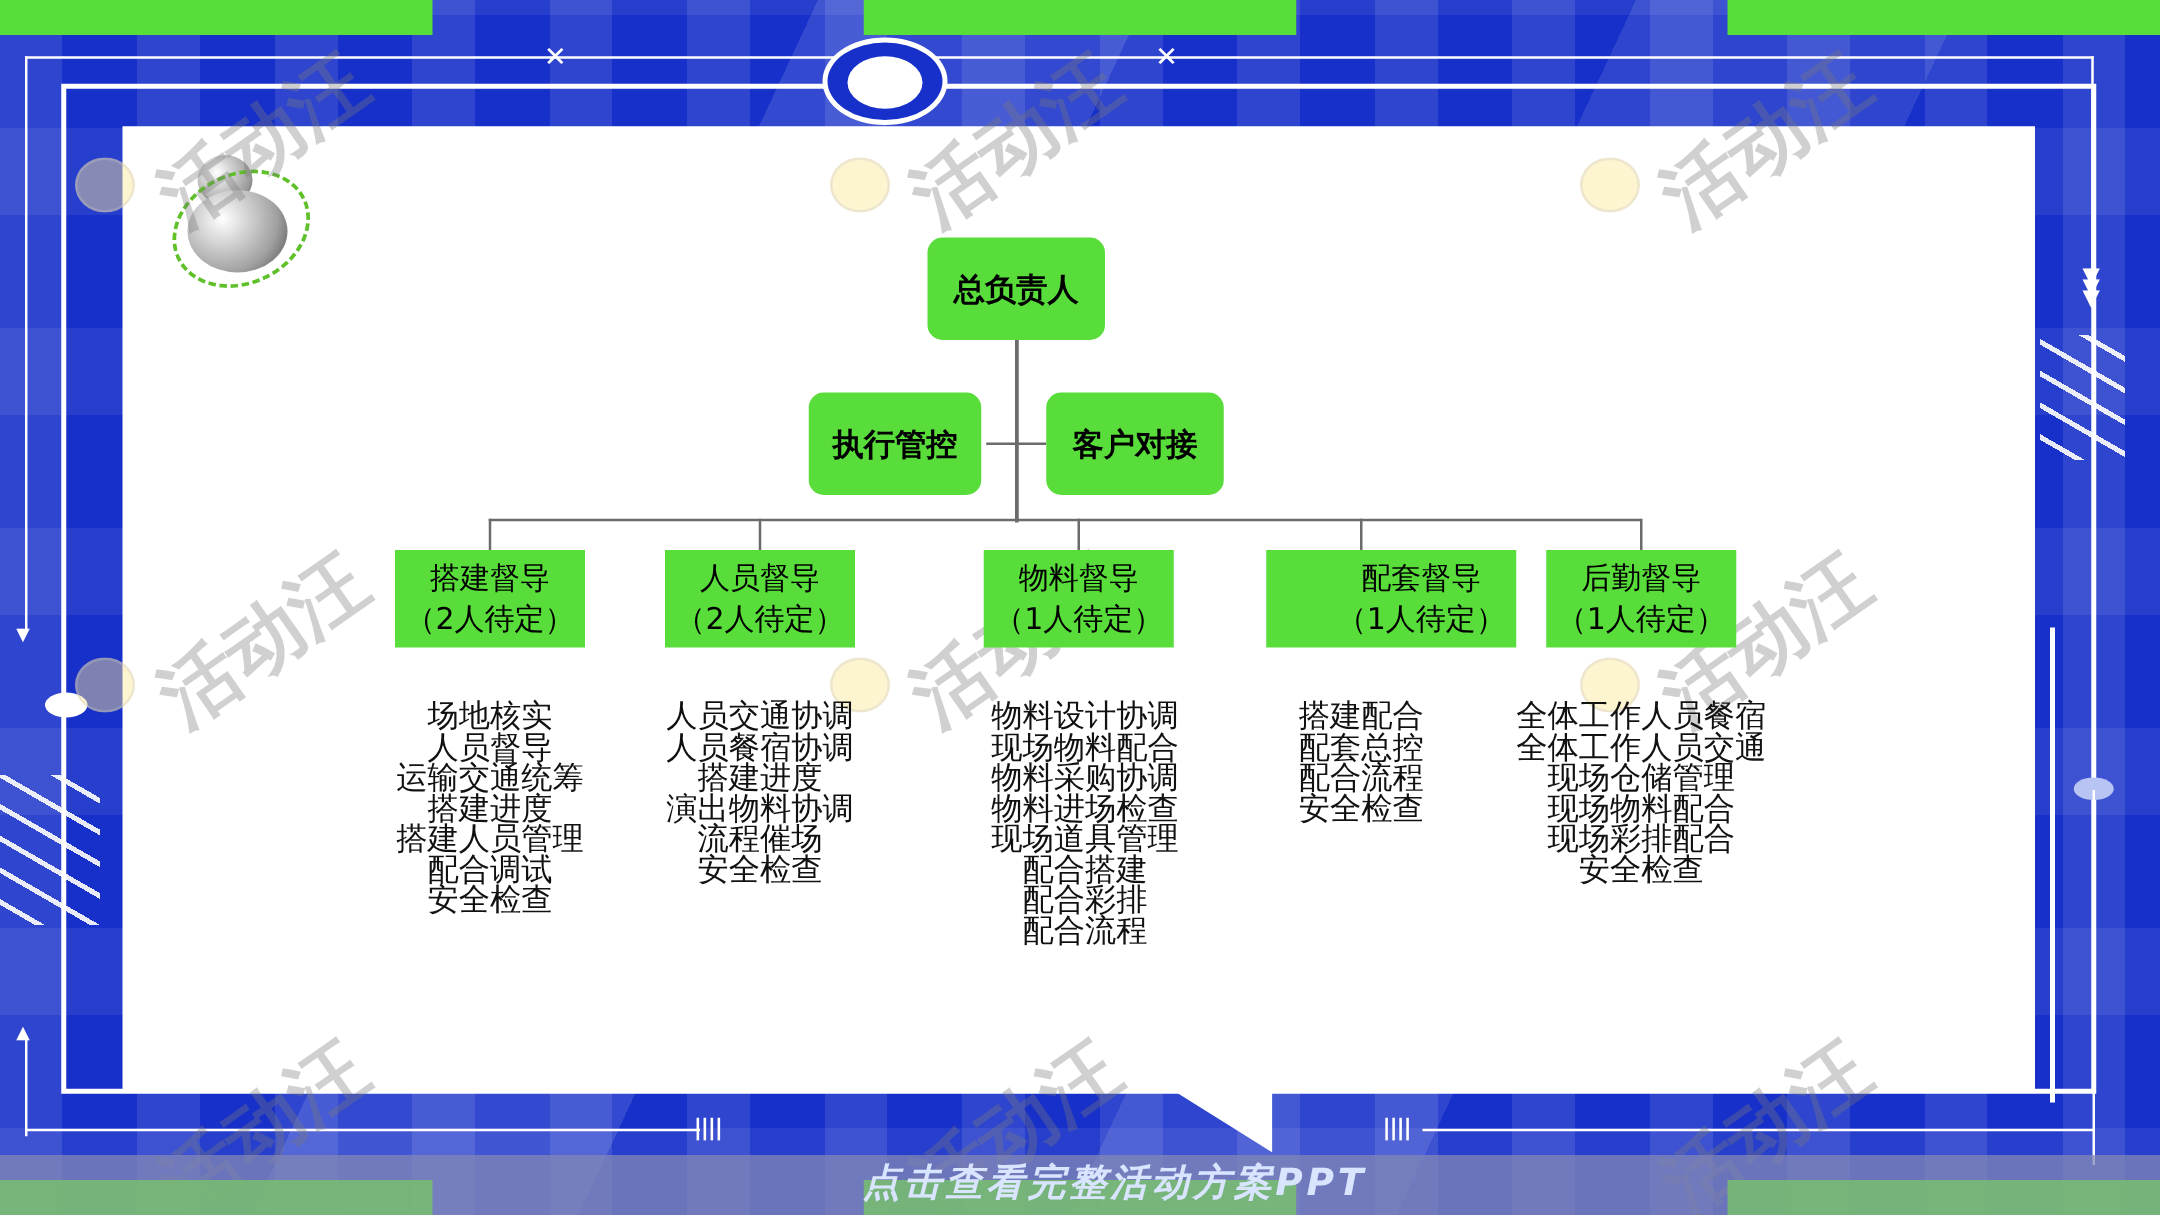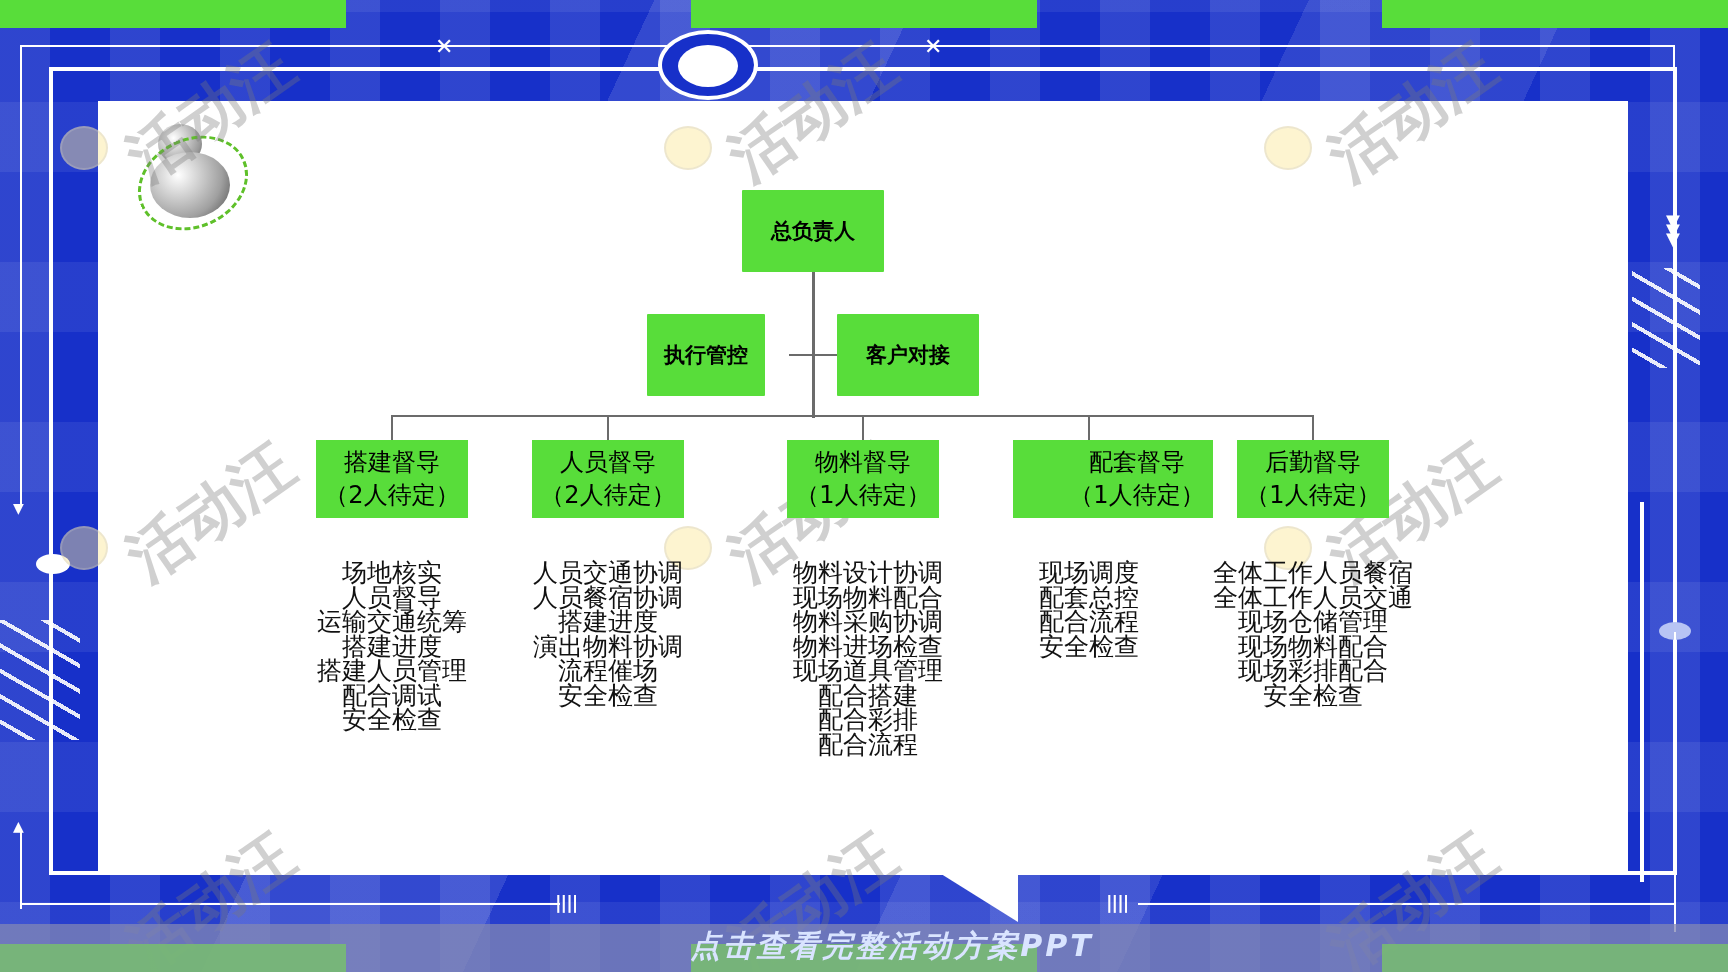--- a/index.html
+++ b/index.html
@@ -9,21 +9,21 @@
   .bg{left:0;top:0;width:1728px;height:972px;background:
     linear-gradient(115deg, transparent 0 30%, rgba(255,255,255,0.12) 30% 42%, transparent 42% 60%, rgba(255,255,255,0.10) 60% 72%, transparent 72%),
     repeating-linear-gradient(90deg, rgba(255,255,255,0.10) 0 50px, transparent 50px 110px),
     repeating-linear-gradient(0deg, rgba(255,255,255,0.07) 0 70px, transparent 70px 160px),
     #1730c9;}
   .green-bar{background:#58dd3a;}
   .frame-line{border:3px solid #fff;}
   .thin-line{background:#fff;}
   .content{left:98px;top:101px;width:1530px;height:771px;background:#fff;}
   .node{background:#58dd3a;display:flex;align-items:center;justify-content:center;text-align:center;color:#000;}
-  .node-top{border-radius:1px;font-weight:bold;font-size:21px;}
+  .node-top{border-radius:12px;font-weight:bold;font-size:25px;}
   .node-l2{font-size:24px;line-height:33px;flex-direction:column;}
   .conn{background:#6b6b6b;}
   .list{font-size:25px;line-height:24.5px;color:#111;text-align:center;width:240px;}
   .list div{white-space:nowrap;}
   .wm{color:rgba(120,120,120,0.35);font-size:62px;font-weight:bold;transform:rotate(-35deg);white-space:nowrap;}
   .wm-bot{width:44px;height:40px;border-radius:50%;background:rgba(250,230,150,0.45);border:2px solid rgba(200,200,200,0.3);}
   .footer{left:0;top:924px;width:1728px;height:48px;background:rgba(130,135,180,0.75);}
   .footer-text{left:0;top:926px;width:1728px;text-align:center;font-size:30px;font-weight:bold;font-style:italic;color:#d9e4ff;letter-spacing:3px;padding-left:28px;}
   .duck{left:136px;top:122px;width:110px;height:100px;}
 </style>
@@ -92,21 +92,21 @@
 <div class="abs conn" style="left:391px;top:415px;width:922px;height:2px;"></div>
 <div class="abs conn" style="left:391px;top:415px;width:2px;height:25px;"></div>
 <div class="abs conn" style="left:607px;top:415px;width:2px;height:25px;"></div>
 <div class="abs conn" style="left:862px;top:415px;width:2px;height:25px;"></div>
 <div class="abs conn" style="left:1088px;top:415px;width:2px;height:25px;"></div>
 <div class="abs conn" style="left:1312px;top:415px;width:2px;height:25px;"></div>
 
 <div class="abs node node-top" style="left:742px;top:190px;width:142px;height:82px;">
   <span>总负责人</span>
 </div>
-<div class="abs node node-top" style="left:647px;top:314px;width:118px;height:82px;">
+<div class="abs node node-top" style="left:647px;top:314px;width:138px;height:82px;">
   <span>执行管控</span>
 </div>
 <div class="abs node node-top" style="left:837px;top:314px;width:142px;height:82px;">
   <span>客户对接</span>
 </div>
 
 <div class="abs node node-l2" style="left:316px;top:440px;width:152px;height:78px;">
   <span>搭建督导</span>
   <span>（2人待定）</span>
 </div>
@@ -148,21 +148,21 @@
   <div>物料设计协调</div>
   <div>现场物料配合</div>
   <div>物料采购协调</div>
   <div>物料进场检查</div>
   <div>现场道具管理</div>
   <div>配合搭建</div>
   <div>配合彩排</div>
   <div>配合流程</div>
 </div>
 <div class="abs list" style="left:969px;top:561px;">
-  <div>现场调度</div>
+  <div>搭建配合</div>
   <div>配套总控</div>
   <div>配合流程</div>
   <div>安全检查</div>
 </div>
 <div class="abs list" style="left:1193px;top:561px;">
   <div>全体工作人员餐宿</div>
   <div>全体工作人员交通</div>
   <div>现场仓储管理</div>
   <div>现场物料配合</div>
   <div>现场彩排配合</div>

